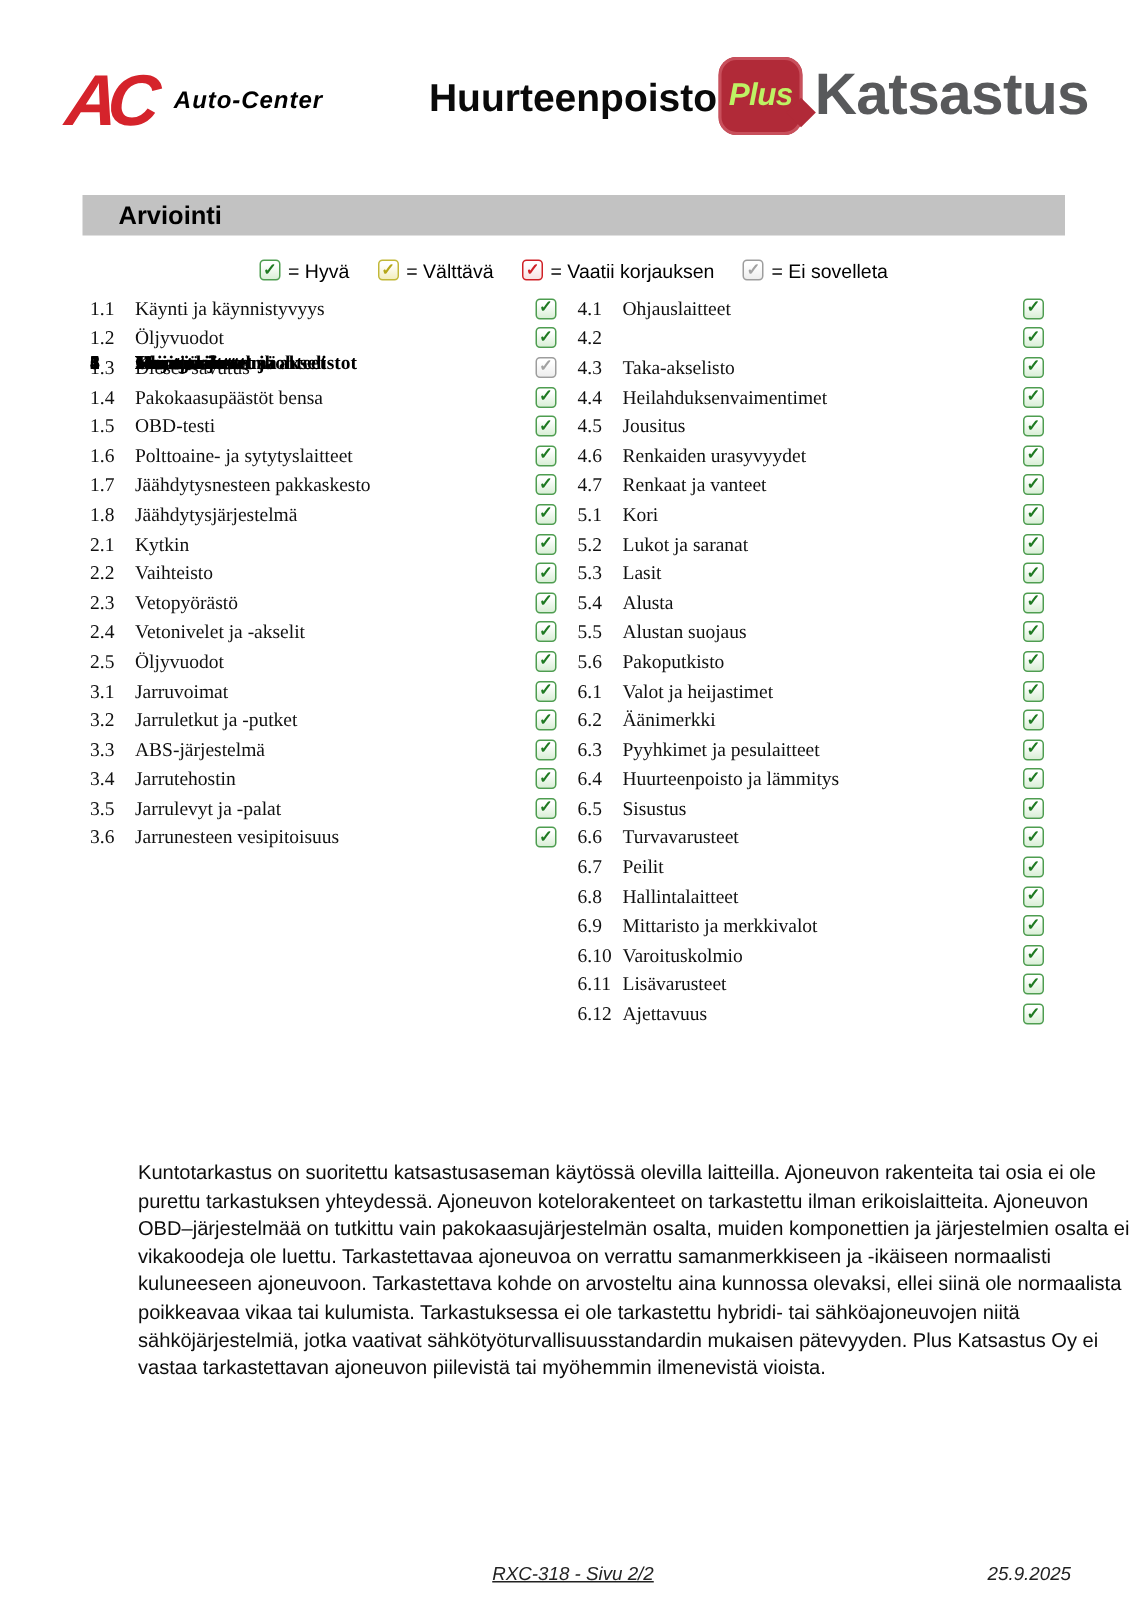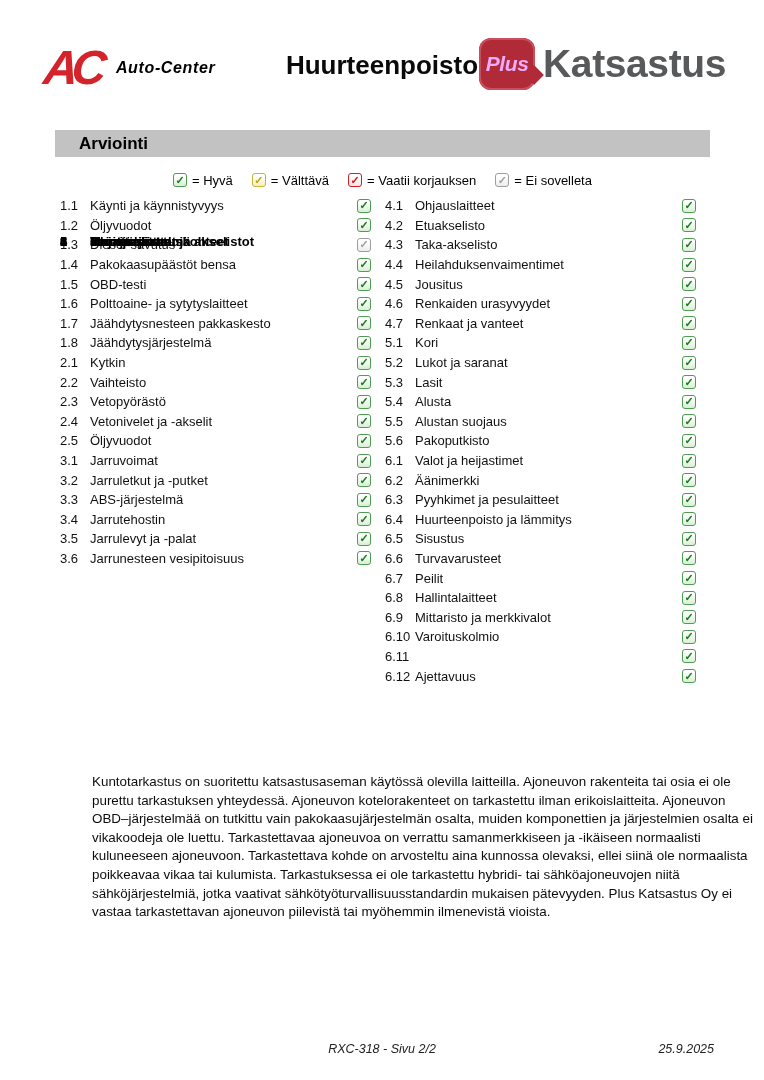--- a/index.html
+++ b/index.html
@@ -8,21 +8,21 @@
   .page { position:relative; width:764px; height:1080px; background:#fff; }
 
   
   .header { position:absolute; top:36px; left:0; width:100%; height:72px; }
   .ac-logo { position:absolute; left:44px; top:8px; display:flex; align-items:center; }
   .ac-mark { font-size:48px; font-weight:bold; font-style:italic; color:#d5232b; letter-spacing:-0.14em; line-height:1; transform:skewX(-6deg); }
   .ac-name { font-size:16px; font-weight:bold; font-style:italic; color:#000000; margin-left:16px; letter-spacing:0.04em; }
   .doc-title { position:absolute; left:0; right:0; top:14px; text-align:center; font-size:26px; font-weight:bold; color:#0a0a0a; }
   .plus-logo { position:absolute; right:38px; top:2px; display:flex; align-items:center; }
   .plus-badge { position:relative; width:56px; height:52px; background:#b12a38; border-radius:12px; display:flex; align-items:center; justify-content:center; box-shadow:inset 0 0 0 2px #c8505c; }
-  .plus-badge .plus-text { color:#f0abfc; font-size:21px; font-weight:bold; font-style:italic; letter-spacing:-0.02em; }
+  .plus-badge .plus-text { color:#bef264; font-size:21px; font-weight:bold; font-style:italic; letter-spacing:-0.02em; }
   .plus-badge::after { content:""; position:absolute; right:-6px; bottom:8px; width:14px; height:14px; background:#b12a38; transform:rotate(45deg); }
   .katsastus-text { font-size:39px; font-weight:bold; color:#58595b; margin-left:8px; letter-spacing:-0.01em; }
 
   
   .section-bar { position:absolute; left:55px; top:130px; width:655px; height:27px; background:#c2c2c2; display:flex; align-items:center; }
   .section-bar .section-title { font-size:17px; font-weight:bold; padding-left:24px; color:#000; }
 
   
   .legend { position:absolute; left:55px; top:170px; width:655px; height:20px; display:flex; justify-content:center; align-items:center; gap:19px; font-size:13px; }
   .legend-item { display:flex; align-items:center; gap:5px; }
@@ -32,31 +32,31 @@
   .cb.good { border:1.5px solid #4e9d50; background:linear-gradient(#ffffff 20%, #d9efd6); color:#1f7a22; }
   .cb.fair { border:1.5px solid #c2b838; background:linear-gradient(#ffffff 20%, #f3eebd); color:#b5a718; }
   .cb.bad  { border:1.5px solid #cf2026; background:linear-gradient(#ffffff 20%, #f8e2e2); color:#cf2026; }
   .cb.na   { border:1.5px solid #9d9d9d; background:linear-gradient(#ffffff 20%, #ededed); color:#a2a2a2; }
 
   
   .checklist { position:absolute; left:55px; top:196px; width:655px; display:flex; }
   .col { display:flex; flex-direction:column; }
   .col-left  { width:316px; margin-right:9px; }
   .col-right { width:330px; padding-right:14px; }
-  .row { display:flex; align-items:center; height:19.6px; font-size:13px; color:#111; }
+  .row { display:flex; align-items:center; height:19.6px; font-size:13px; color:#111;font-family:Liberation Serif, serif; }
   .row .num { width:35px; padding-left:5px; flex:0 0 auto; }
   .row .label { flex:1 1 auto; white-space:nowrap; overflow:hidden; }
   .row.header .num, .row.header .label { font-weight:bold; color:#000; }
   .row .cbwrap { margin-left:auto; flex:0 0 auto; display:flex; align-items:center; }
 
   
   .disclaimer { position:absolute; left:55px; top:773px; width:662px; font-size:13.4px; line-height:18.6px; color:#0d0d0d;margin-left:37px; }
 
   
-  .footer-page { position:absolute; left:0; right:0; top:1042px; text-align:center; font-size:12.5px; font-style:italic; color:#222; }
+  .footer-page { position:absolute; left:0; right:0; top:1042px; text-align:center; font-size:12.5px; font-style:italic; color:#222;text-decoration:underline; }
   .footer-date { position:absolute; right:50px; top:1042px; font-size:12.5px; font-style:italic; color:#222; }
 </style>
 </head>
 <body>
 
 <div class="page">
 
   <div class="header">
     <div class="ac-logo">
       <span class="ac-mark">AC</span>
@@ -249,21 +249,20 @@
         </div>
         <div class="row">
           <span class="num">4.1</span>
           <span class="label">Ohjauslaitteet</span>
           <span class="cbwrap">
             <span class="cb good">✓</span>
           </span>
         </div>
         <div class="row">
           <span class="num">4.2</span>
-          <span class="label">Etuakselisto</span>
           <span class="cbwrap">
             <span class="cb good">✓</span>
           </span>
         </div>
         <div class="row">
           <span class="num">4.3</span>
           <span class="label">Taka-akselisto</span>
           <span class="cbwrap">
             <span class="cb good">✓</span>
           </span>
@@ -411,20 +410,21 @@
         </div>
         <div class="row">
           <span class="num">6.10</span>
           <span class="label">Varoituskolmio</span>
           <span class="cbwrap">
             <span class="cb good">✓</span>
           </span>
         </div>
         <div class="row">
           <span class="num">6.11</span>
+          <span class="label">Lisävarusteet</span>
           <span class="cbwrap">
             <span class="cb good">✓</span>
           </span>
         </div>
         <div class="row">
           <span class="num">6.12</span>
           <span class="label">Ajettavuus</span>
           <span class="cbwrap">
             <span class="cb good">✓</span>
           </span>

